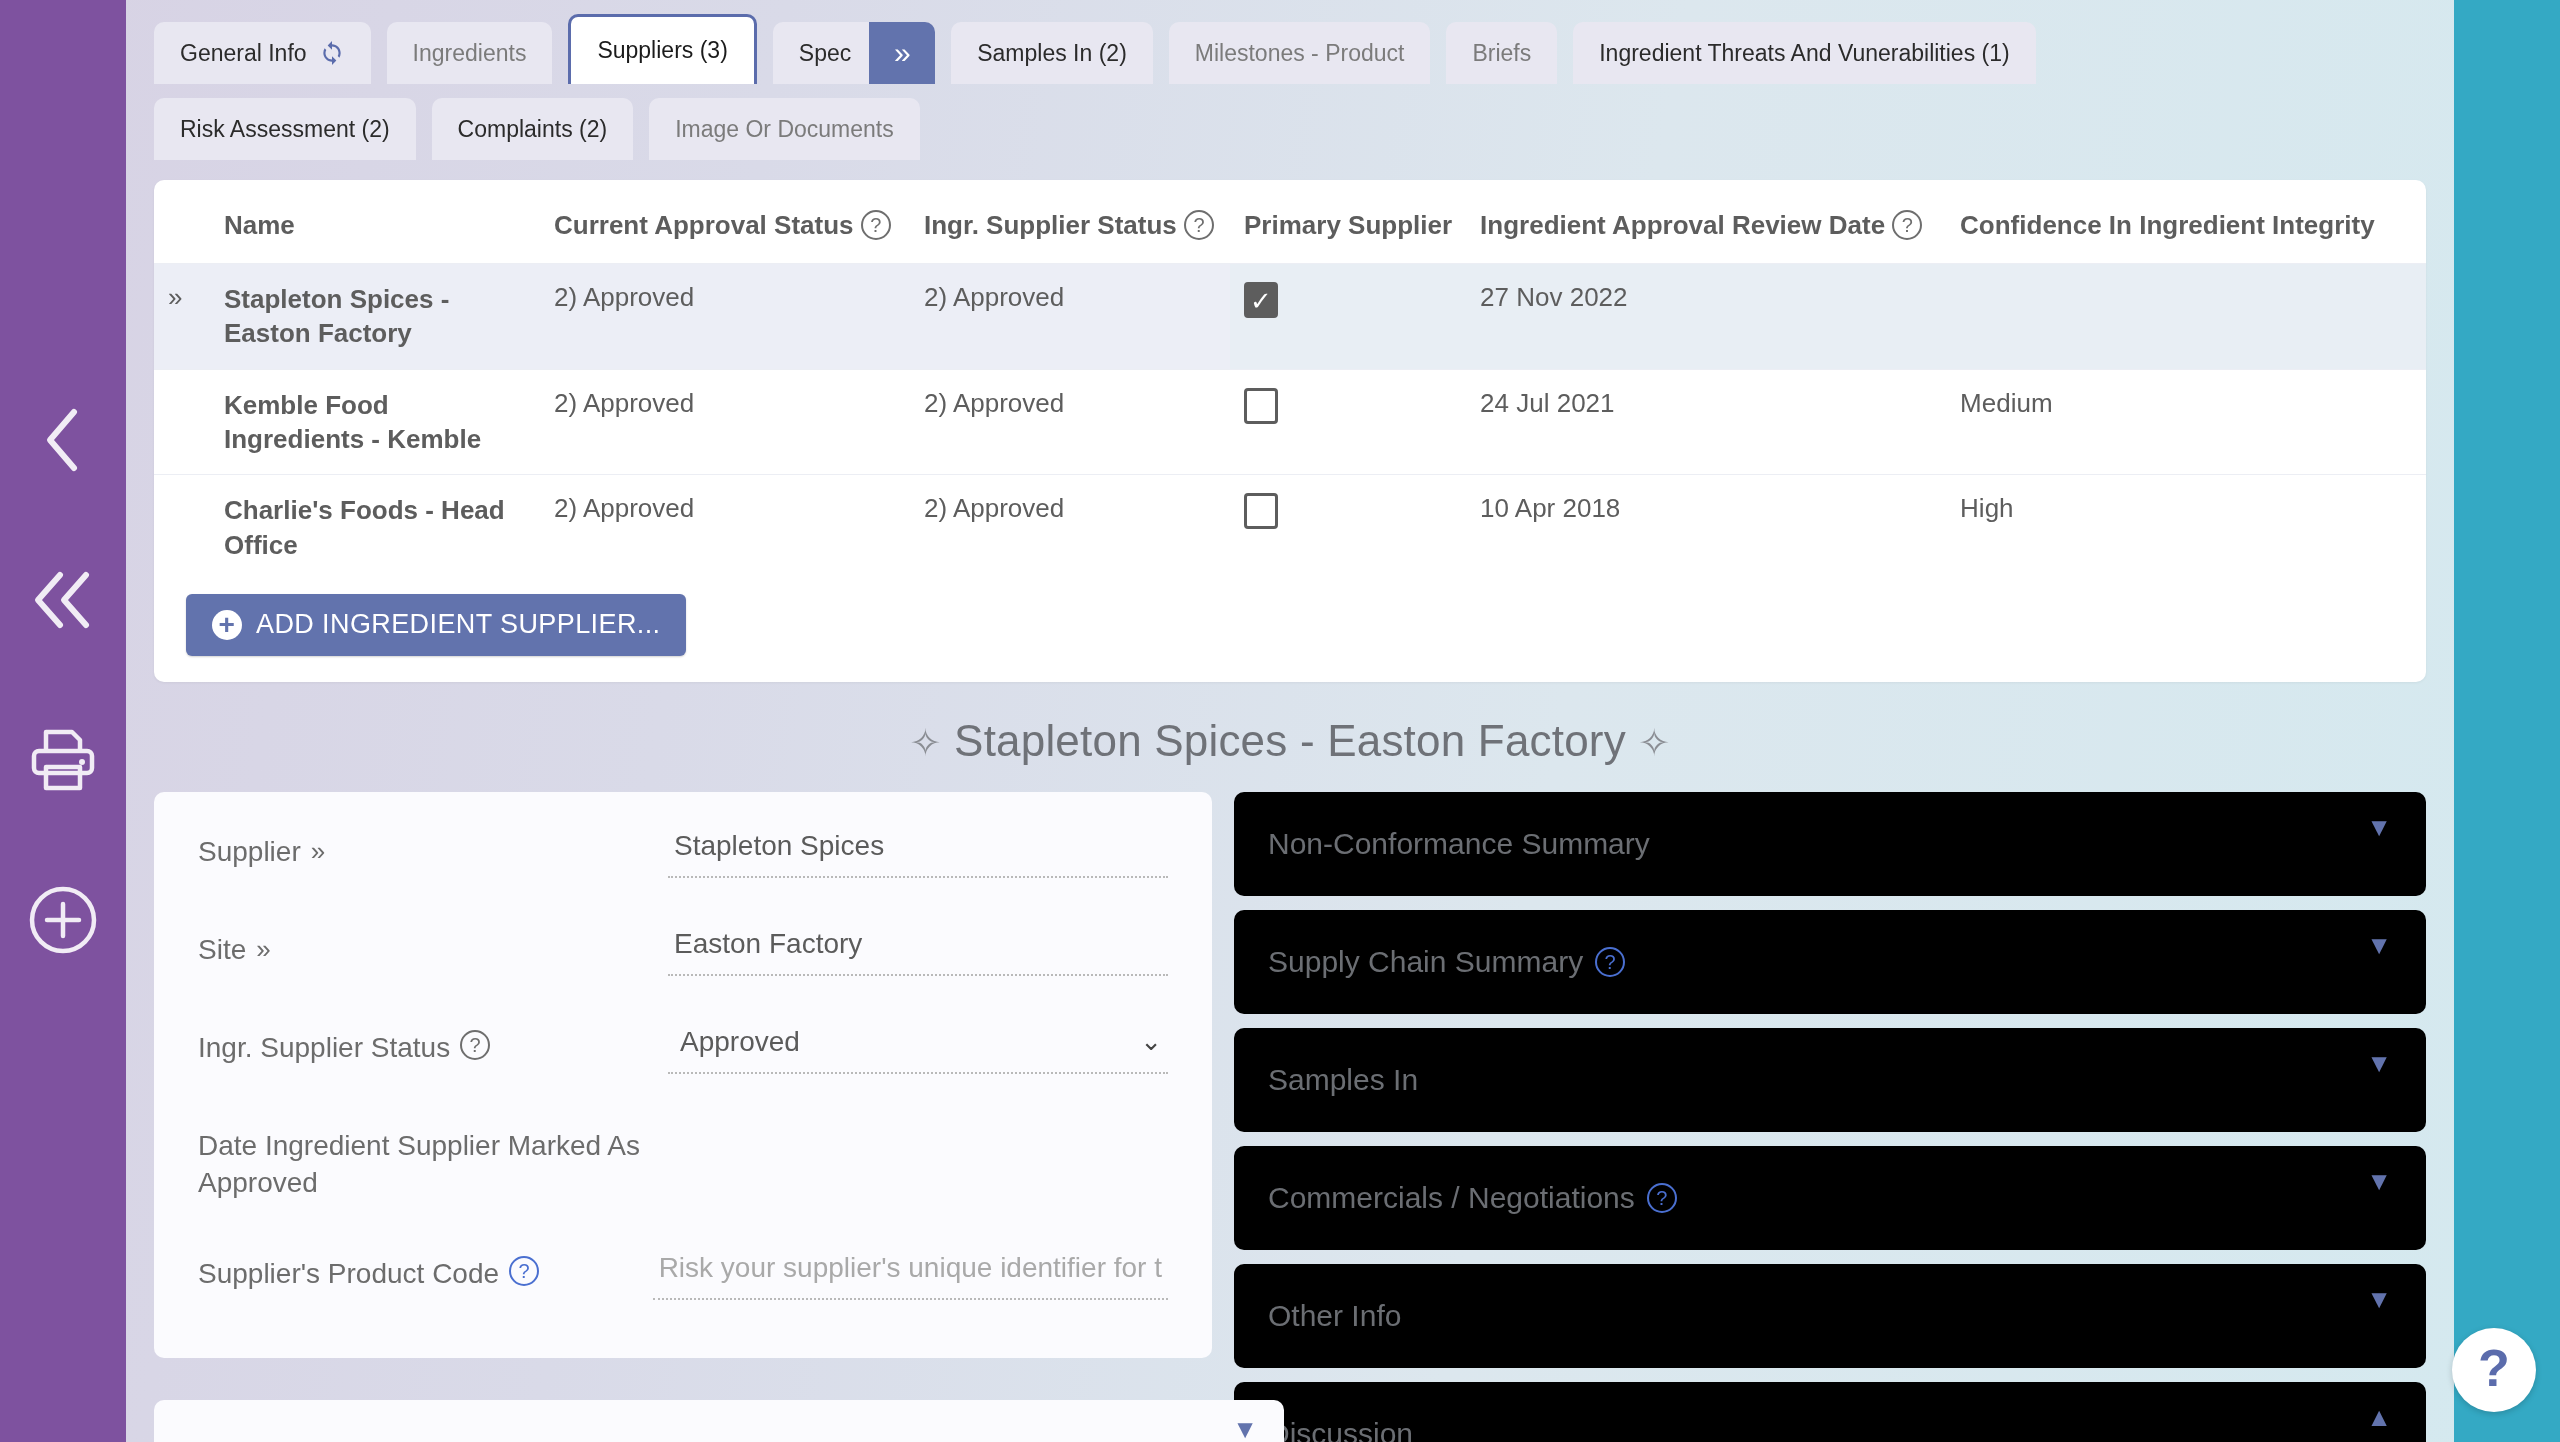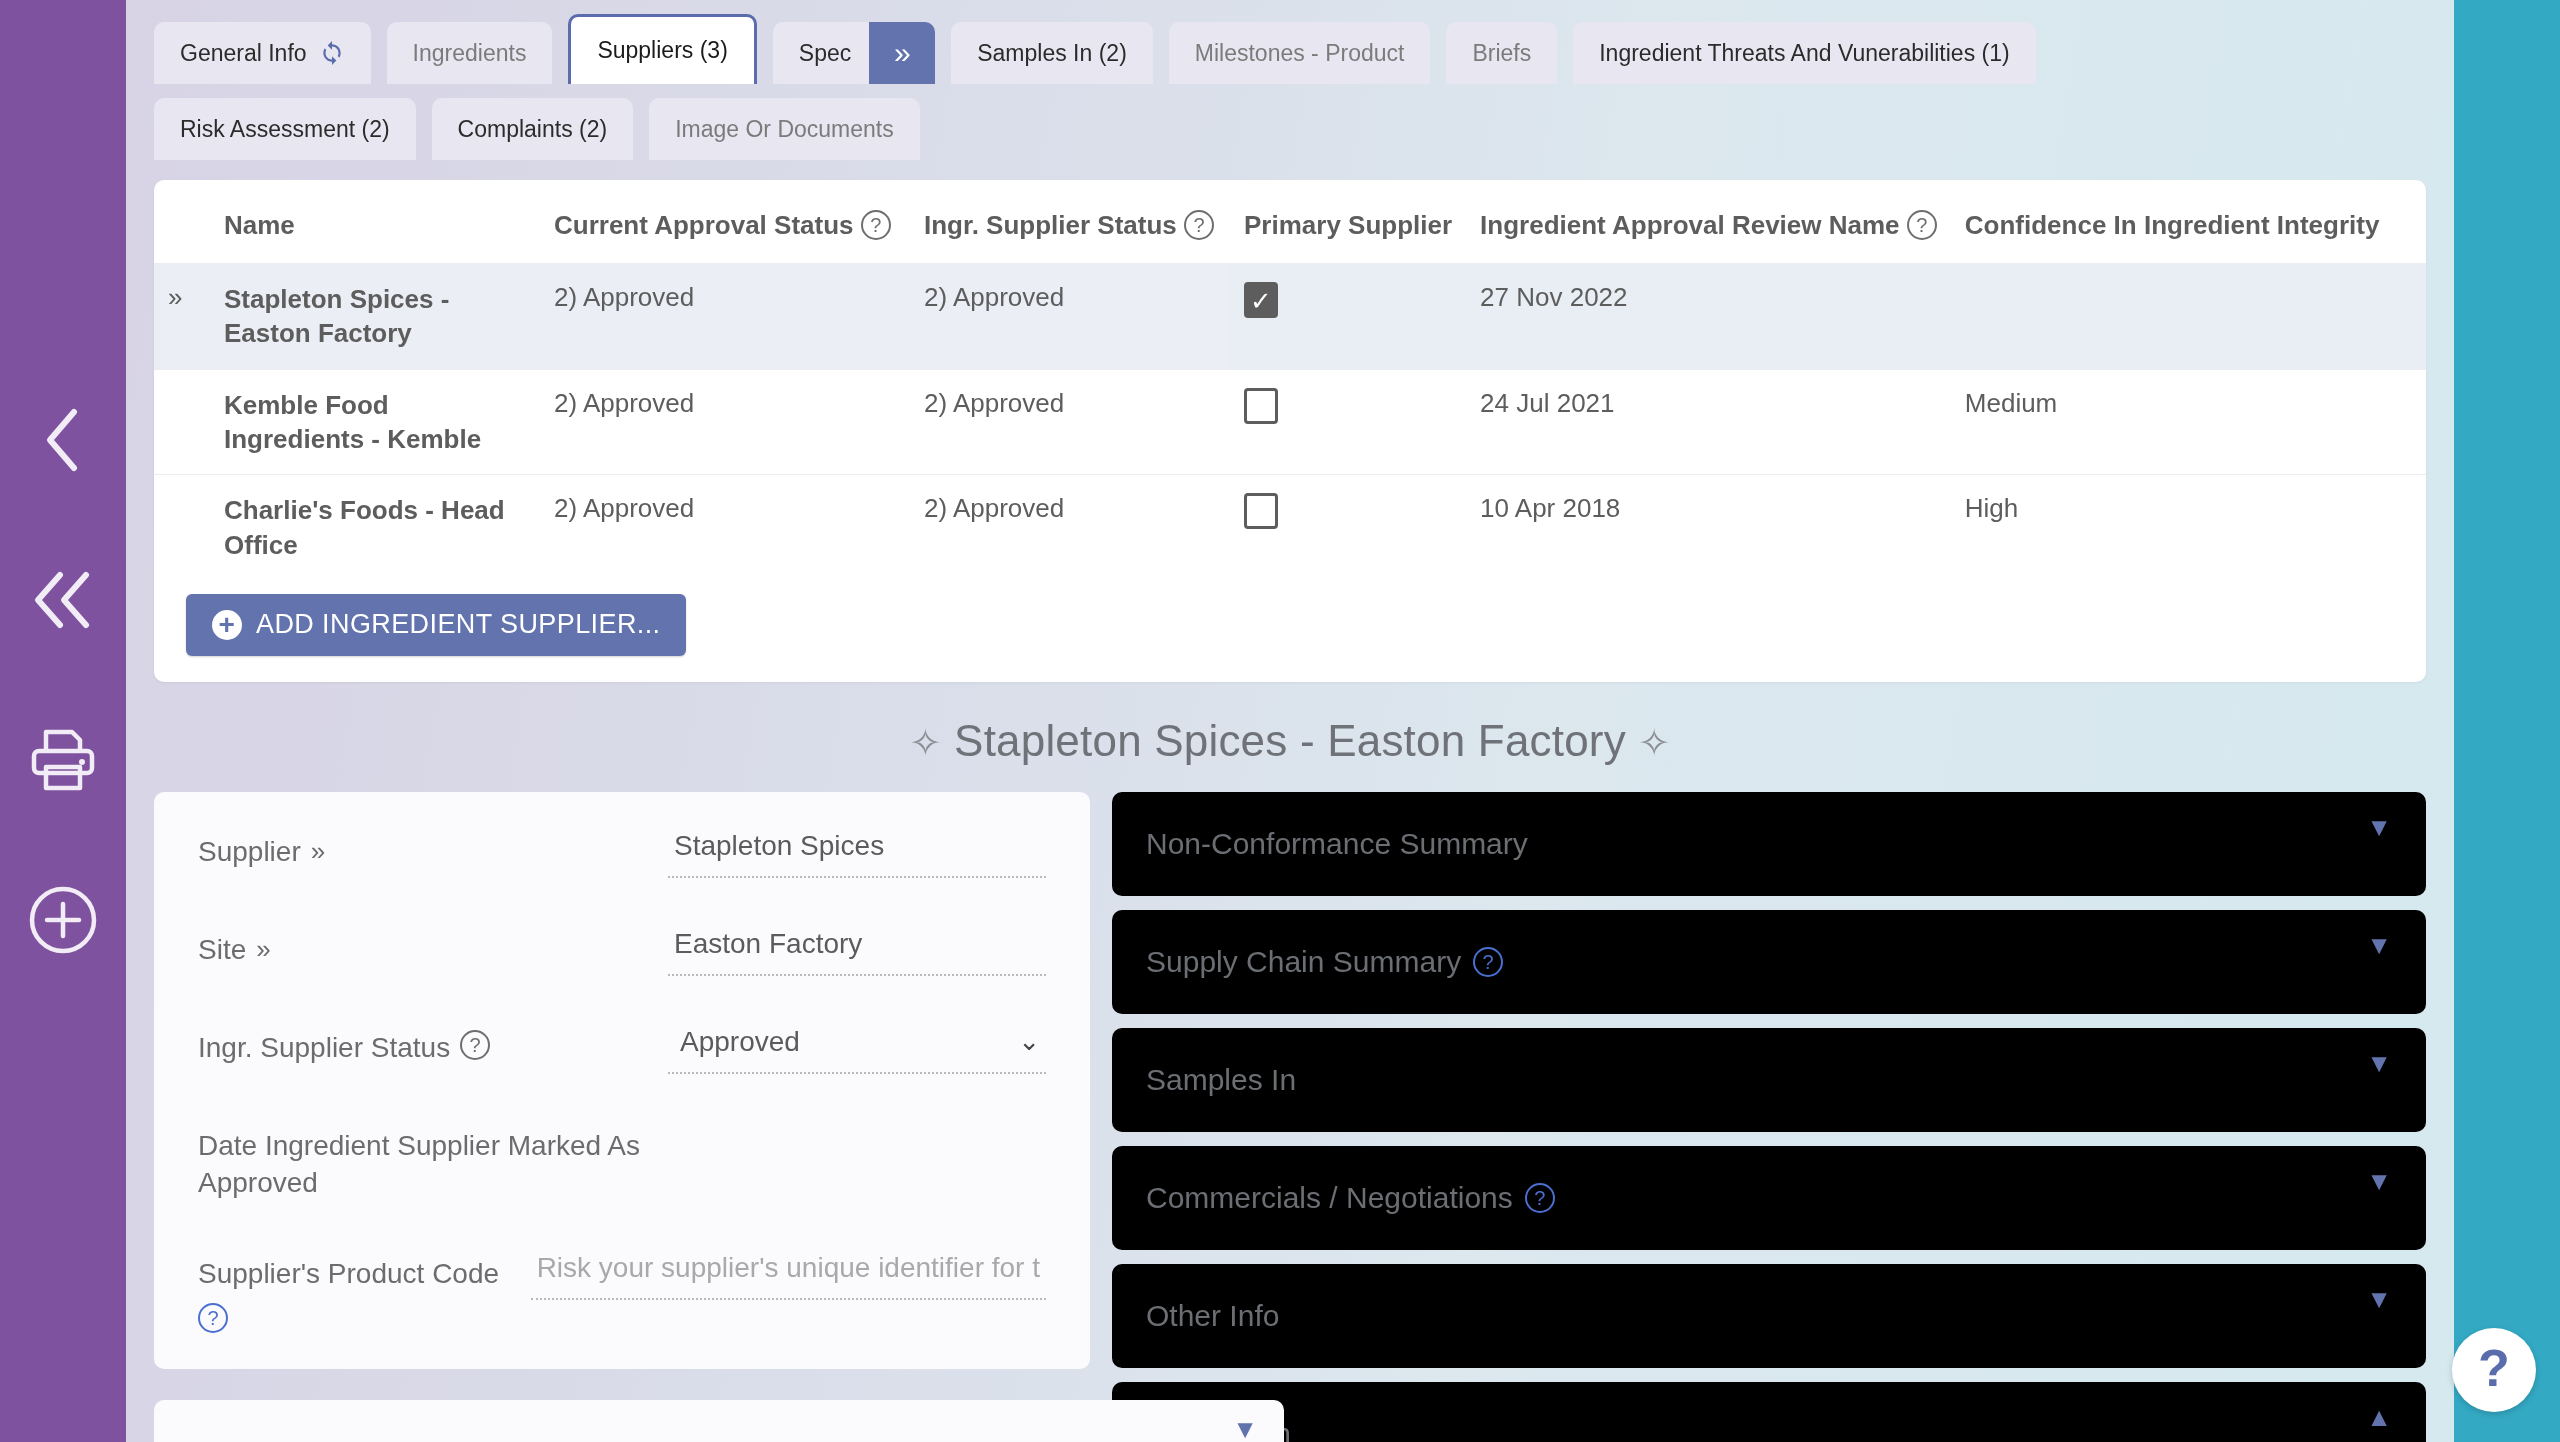--- a/index.html
+++ b/index.html
@@ -158,21 +158,21 @@
     text-align: center;
     font-size: 44px; color: #6f7278; font-weight: normal;
     padding: 34px 0 26px 0;
     letter-spacing: .2px;
   }
   #detail-title .orn { color: #8a8d93; font-size: 38px; }
 
   
   #detail { display: flex; gap: 22px; align-items: flex-start; }
   #form-card {
-    width: 936px; background: #fbfbfe; border-radius: 10px;
+    width: 1058px; background: #fbfbfe; border-radius: 10px;
     padding: 34px 44px 26px 44px; min-height: 566px;
   }
   .frow { display: flex; align-items: flex-start; margin-bottom: 46px; }
   .flabel {
     width: 470px; font-size: 28px; color: #6c6c6c; line-height: 1.32;
     padding-top: 8px;
     display: flex; gap: 10px; align-items: flex-start; flex-wrap: wrap;
   }
   .flabel .chev2 { color: #6c6c6c; font-size: 26px; }
   .fctl { flex: 1; position: relative; }
@@ -303,21 +303,21 @@
             <span class="hlp">?</span>
           </th>
           <th>
             <span>Ingr. Supplier Status</span>
             <span class="hlp">?</span>
           </th>
           <th>
             <span>Primary Supplier</span>
           </th>
           <th>
-            <span>Ingredient Approval Review Name</span>
+            <span>Ingredient Approval Review Date</span>
             <span class="hlp">?</span>
           </th>
           <th>
             <span>Confidence In Ingredient Integrity</span>
           </th>
         </tr>
       </thead>
       <tbody>
         <tr class="sel">
           <td class="c-expander">»</td>

